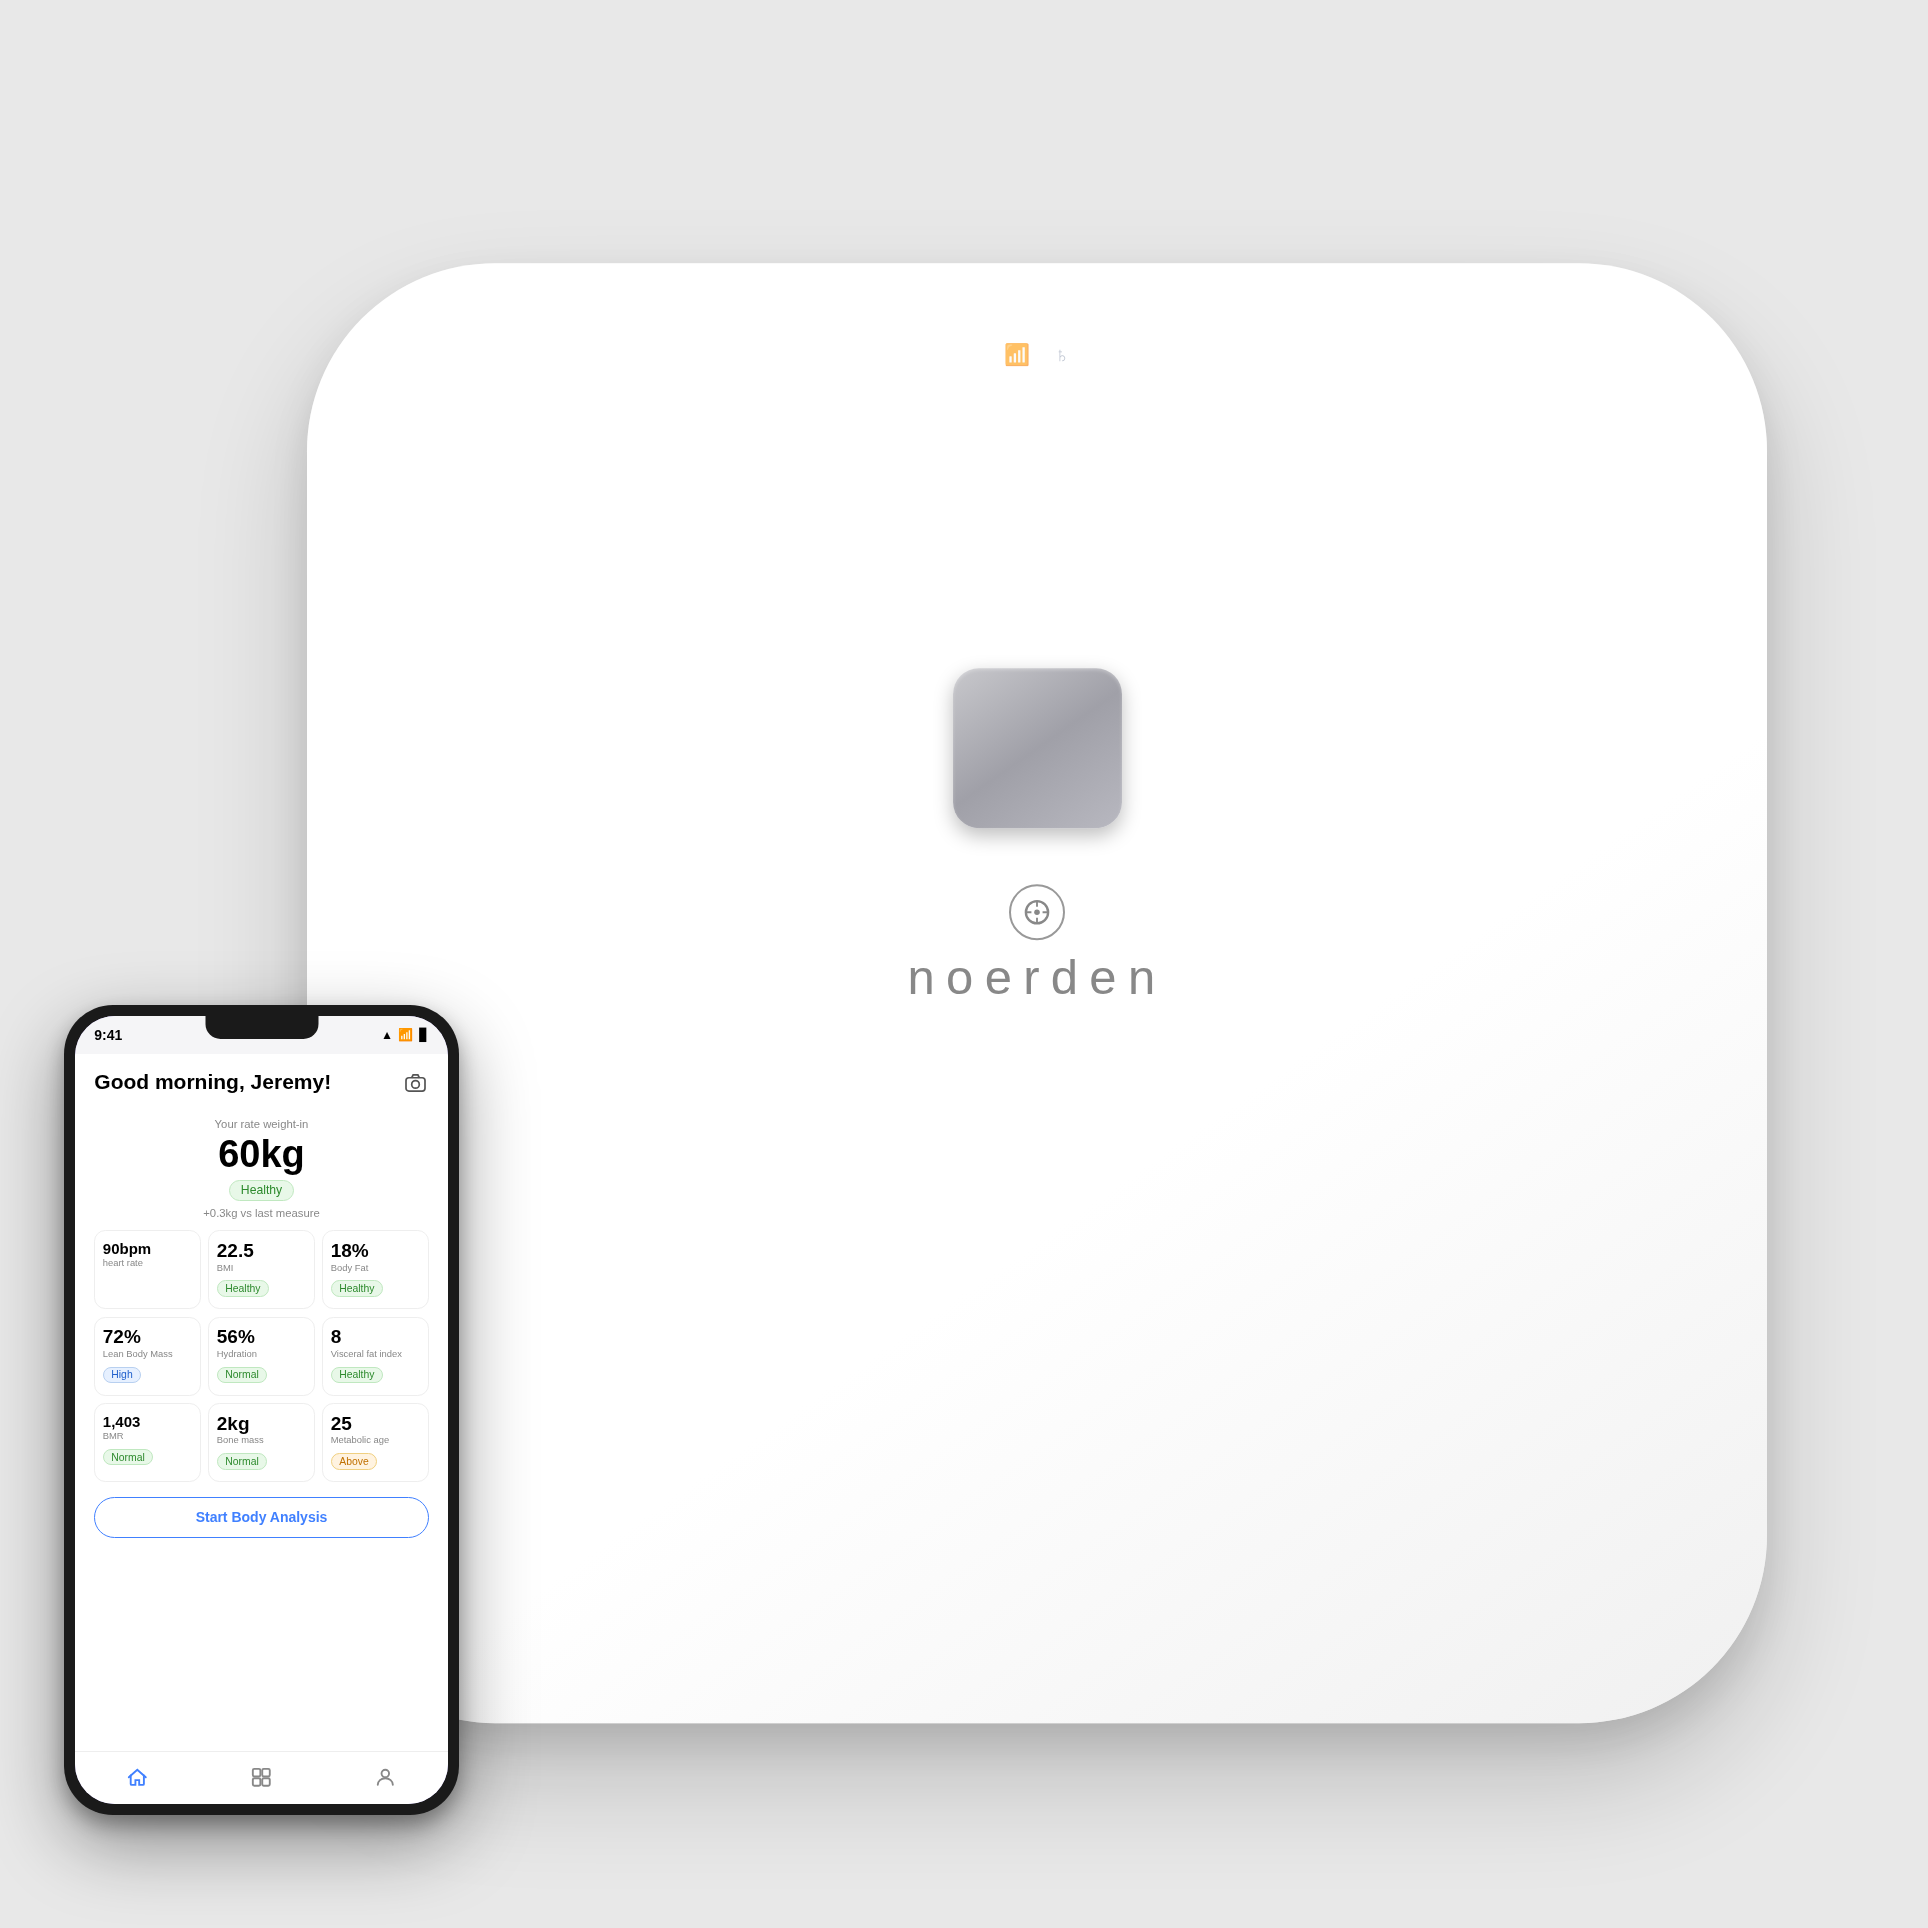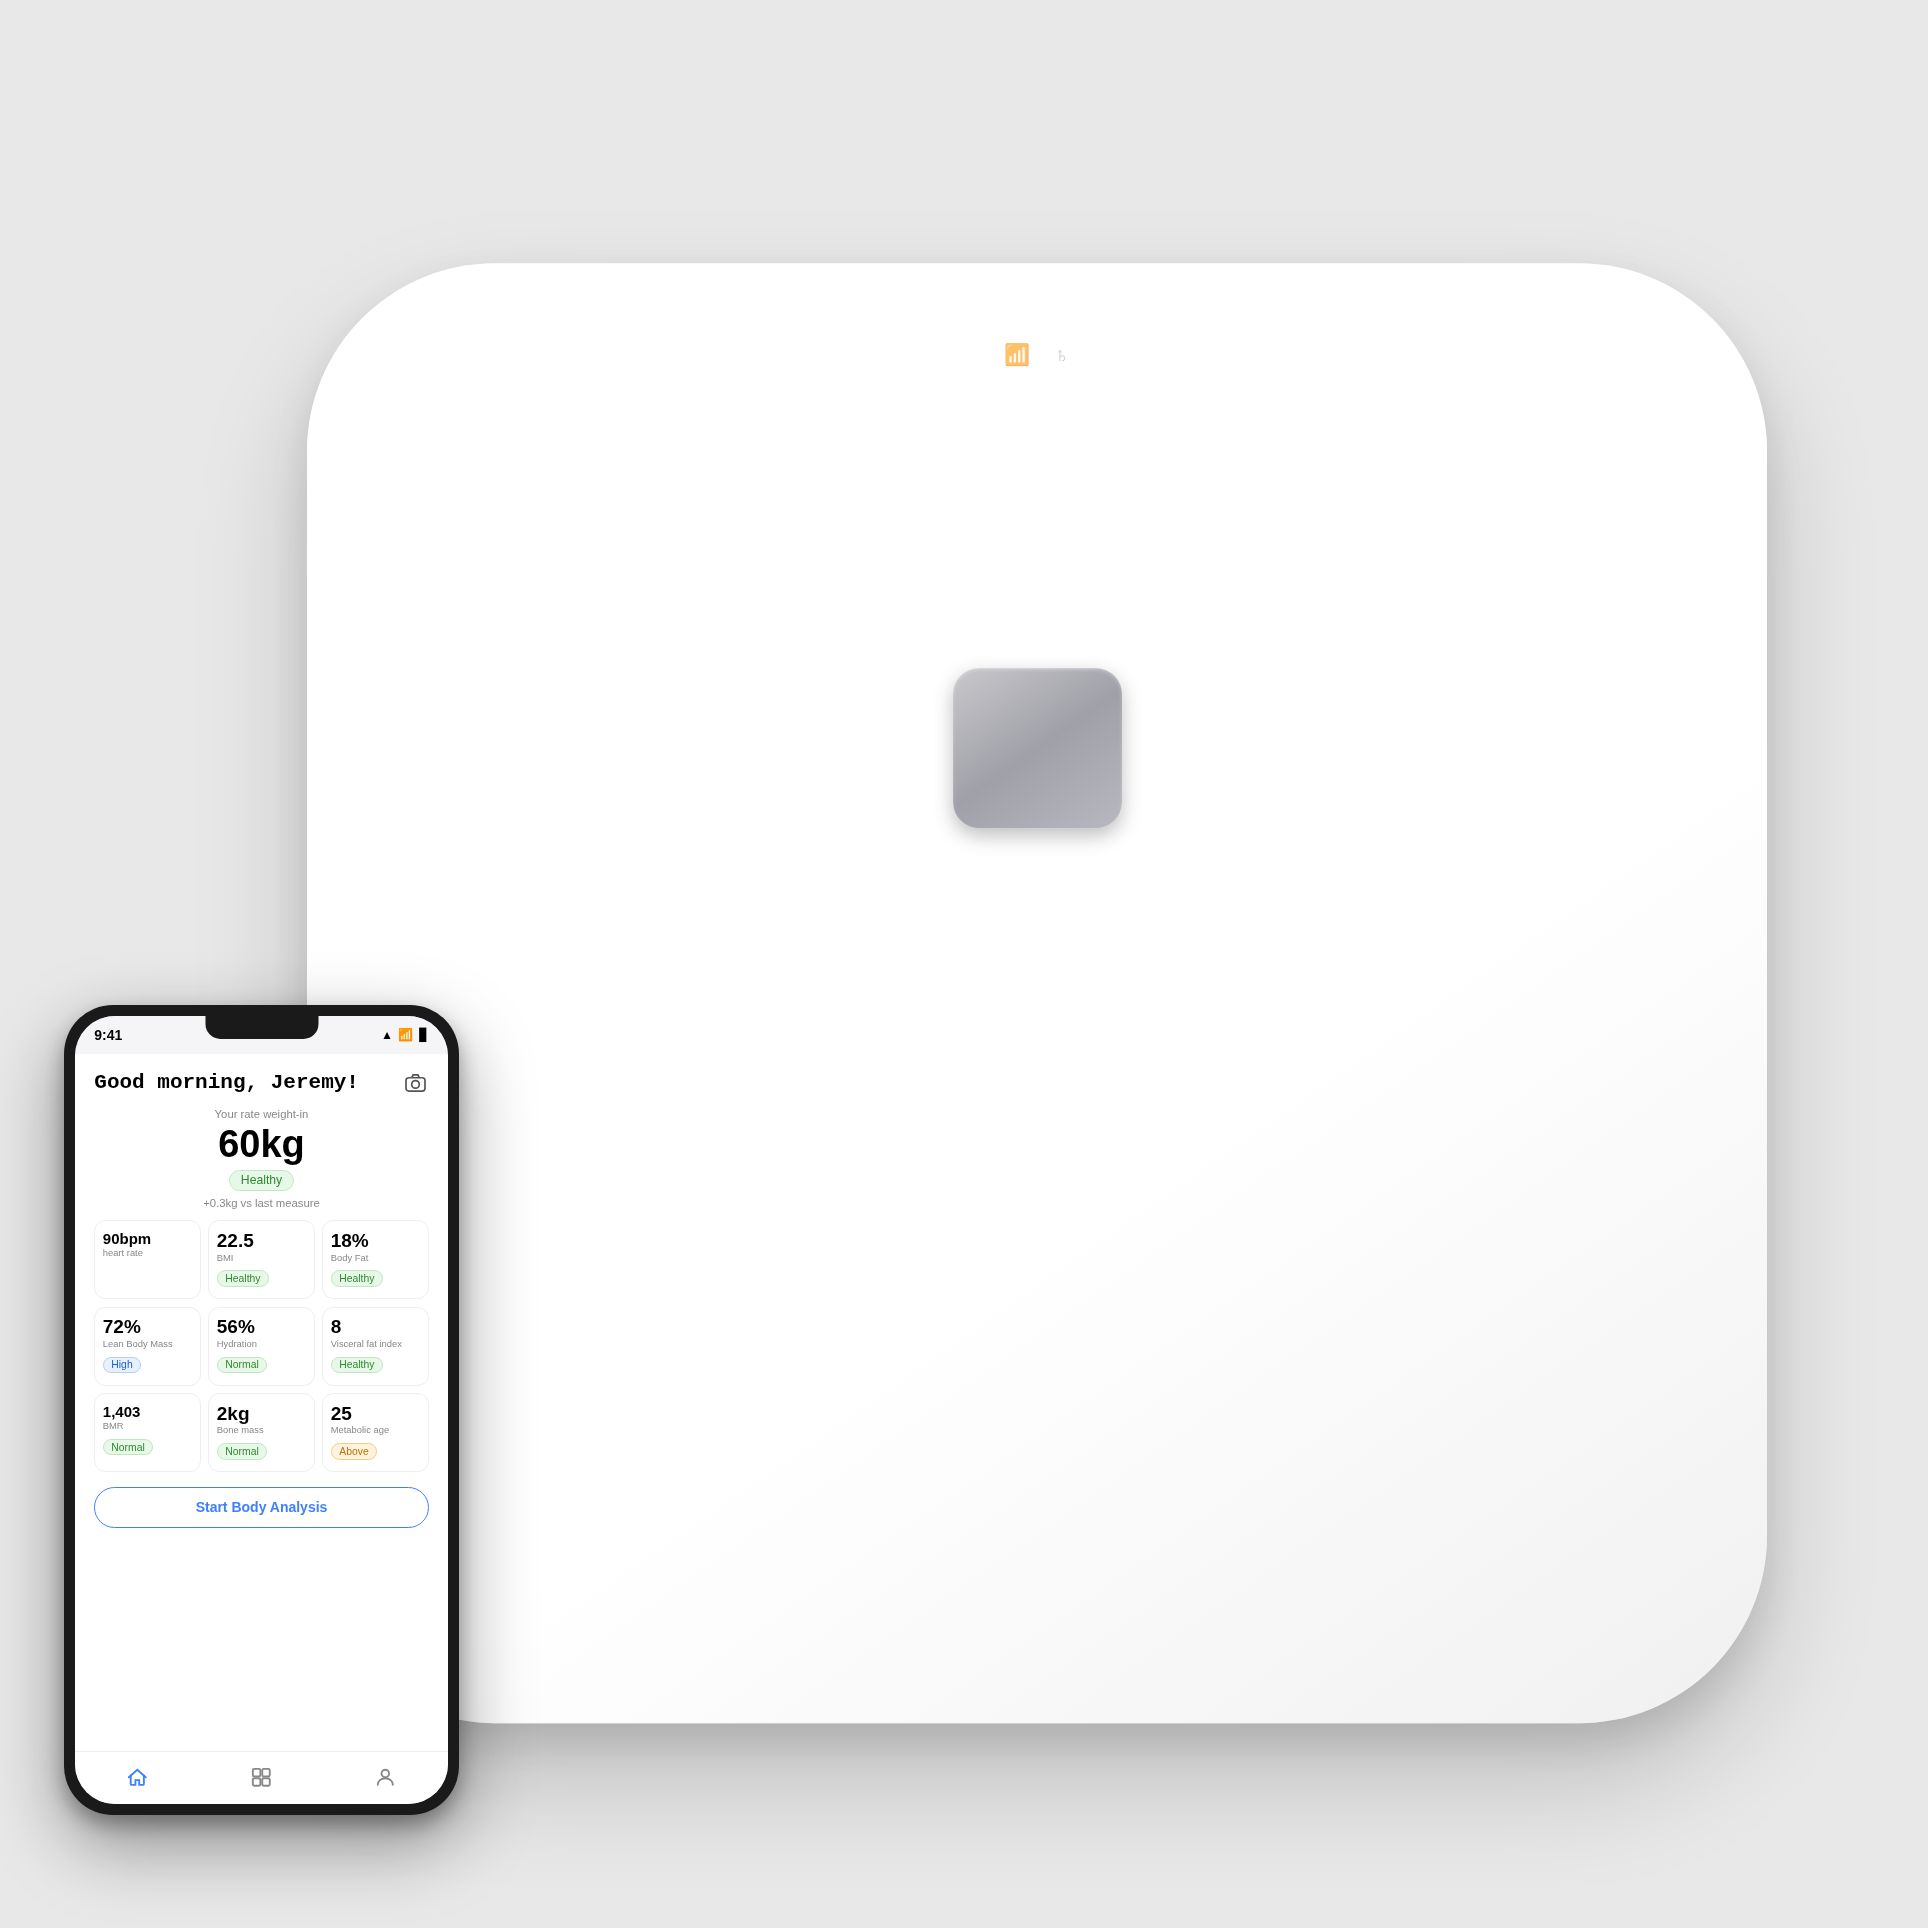--- a/index.html
+++ b/index.html
@@ -165,22 +165,21 @@
       flex: 1;
       background: #ffffff;
       overflow-y: auto;
       padding: 15px 19px 9.4px;
     }
 
     .app-header {
       display: flex;
       justify-content: space-between;
       align-items: center;
-      margin-bottom: 13px;
-      font-family: Liberation Mono, monospace;
+      margin-bottom: 23px;
     }
 
     .greeting {
       font-size: 21px;
       font-weight: 700;
       color: #000;
     }
 
     .camera-icon {
       width: 26px;
@@ -412,20 +411,33 @@
   <div class="scale">
     <div class="scale-display">
       <div class="wifi-bt-icons">
         <span>📶</span>
         <span>♄</span>
       </div>
     </div>
 
     <div class="scale-sensor"></div>
 
+    <div class="scale-brand">
+      <div class="brand-icon">
+        <svg width="26" height="26" viewBox="0 0 28 28" fill="none">
+          <circle cx="14" cy="14" r="12" stroke="#888" stroke-width="2.5"></circle>
+          <circle cx="14" cy="14" r="3" fill="#888"></circle>
+          <line x1="14" y1="2" x2="14" y2="8" stroke="#888" stroke-width="2"></line>
+          <line x1="14" y1="20" x2="14" y2="26" stroke="#888" stroke-width="2"></line>
+          <line x1="2" y1="14" x2="8" y2="14" stroke="#888" stroke-width="2"></line>
+          <line x1="20" y1="14" x2="26" y2="14" stroke="#888" stroke-width="2"></line>
+        </svg>
+      </div>
+      <div class="brand-name">noerDen</div>
+    </div>
   </div>
 
   <div class="phone">
     <div class="phone-screen">
 
       <div class="phone-notch-area">
         <span class="status-time">9:41</span>
         <div class="notch"></div>
         <div class="status-icons">
           <span>▲</span>

